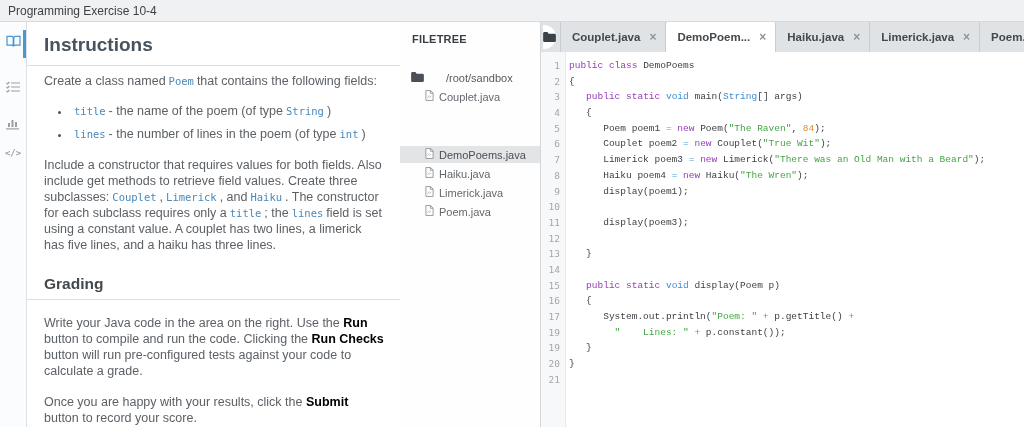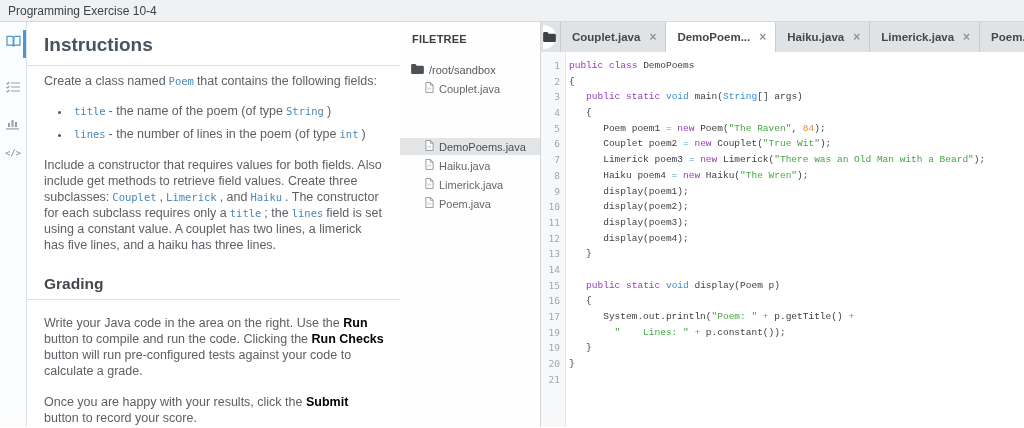--- a/index.html
+++ b/index.html
@@ -37,22 +37,22 @@
   .instr p.g2 { margin-top:15px; }
   .instr b { color:#000000; }
   .icode { font-family:"DejaVu Sans Mono", monospace; font-size:10.5px; color:#4889bc; margin:0 3px; }
   .instr ul { list-style:disc; margin:14px 0 4px 0; padding-left:27px; }
   .instr li { font-size:12.5px; line-height:16px; color:#5c6166; margin-bottom:7px; }
   .instr li::marker { color:#50555a; font-size:11px; }
 
   
   .ftree { width:141px; flex:none; background:#fefefe; border-right:1px solid #d4d7da; font-size:11px; }
   .ft-header { padding:11px 0 0 12px; font-weight:700; color:#3a3f44; letter-spacing:.2px; }
-  .ft-root { margin-top:16px; padding-left:11px; height:17px; display:flex; align-items:center;
-             gap:5px; color:#565b60; cursor:pointer; }
+  .ft-root { margin-top:24px; padding-left:11px; height:17px; display:flex; align-items:center;
+             gap:22px; color:#565b60; cursor:pointer; }
   .ft-root svg { color:#4a5055; flex:none; }
   .ft-row { margin-top:2px; height:17px; display:flex; align-items:center; gap:5px;
             padding-left:25px; color:#63686d; cursor:pointer; }
   .ft-row svg { color:#8d949a; flex:none; }
   .ft-row.sel { background:#e2e4e6; color:#4a4f54;margin-top:41px; }
   .ft-name { white-space:nowrap; }
 
   
   .editor { flex:1; display:flex; flex-direction:column; min-width:0; }
   .tabbar { height:30px; flex:none; background:#e0e3e6; display:flex; align-items:stretch; }
@@ -260,29 +260,27 @@
             <div class="cl">
               <span class="ln">8</span>
               <span class="lc"><span class="t-d">      Haiku poem4 </span><span class="t-o">=</span><span class="t-d"> </span><span class="t-k">new</span><span class="t-d"> Haiku(</span><span class="t-s">"The Wren"</span><span class="t-d">);</span></span>
             </div>
             <div class="cl">
               <span class="ln">9</span>
               <span class="lc"><span class="t-d">      display(poem1);</span></span>
             </div>
             <div class="cl">
               <span class="ln">10</span>
-              <span class="lc"><span class="t-d">      display(poem2);</span></span>
             </div>
             <div class="cl">
               <span class="ln">11</span>
               <span class="lc"><span class="t-d">      display(poem3);</span></span>
             </div>
             <div class="cl">
               <span class="ln">12</span>
-              <span class="lc"><span class="t-d">      display(poem4);</span></span>
             </div>
             <div class="cl">
               <span class="ln">13</span>
               <span class="lc"><span class="t-d">   }</span></span>
             </div>
             <div class="cl">
               <span class="ln">14</span>
               <span class="lc"></span>
             </div>
             <div class="cl">

